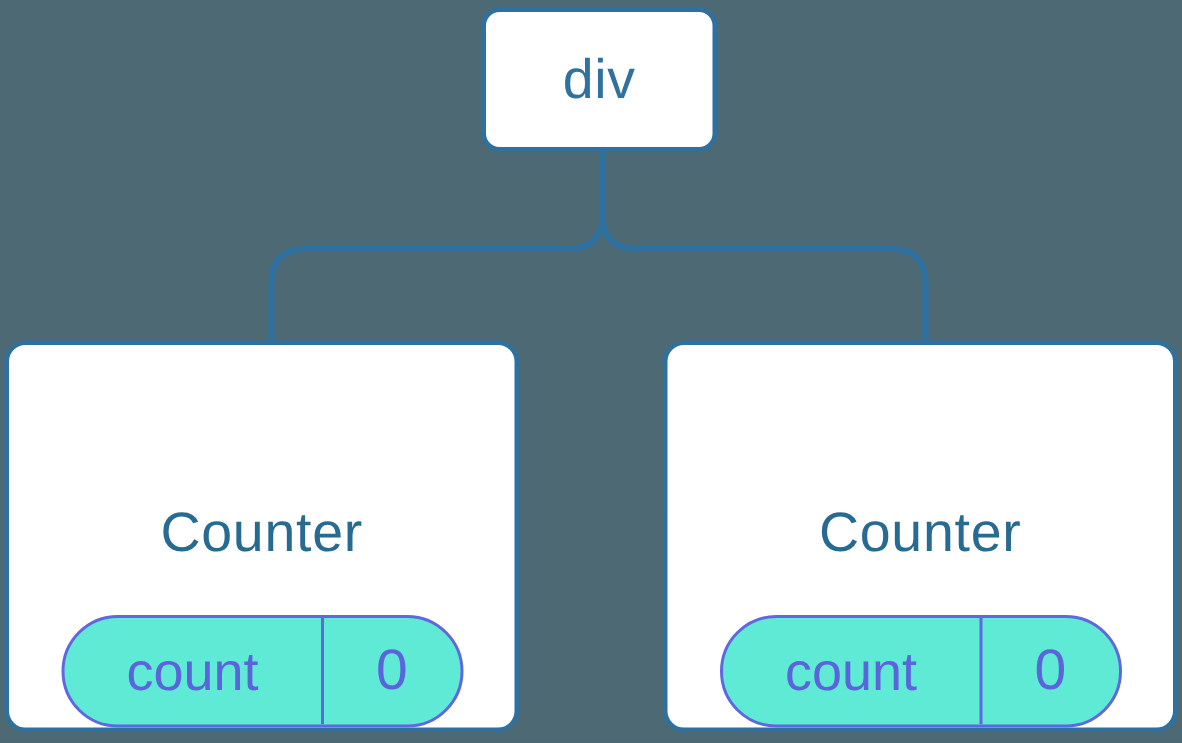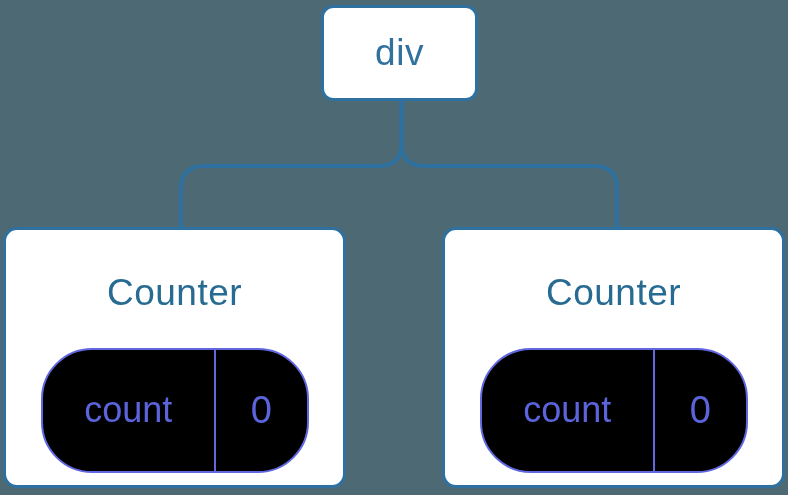--- a/index.html
+++ b/index.html
@@ -52,41 +52,42 @@
     width: 343px;
     height: 261px;
     background: #ffffff;
     border: 3px solid #2e71a0;
     border-radius: 14px;
     box-sizing: border-box;
     display: flex;
     flex-direction: column;
     align-items: center;
     padding-top: 42px;
+    justify-content: flex-end;
   }
   .counter-card.left  { left: 3px; }
   .counter-card.right { left: 442px; }
   .component-title {
     color: #276b92;
     font-size: 37px;
     font-weight: 500;
     line-height: 1.15;
     letter-spacing: 0.5px;
   }
   .state-pill {
     margin-top: 33px;
     width: 268px;
-    height: 125px;
+    height: 75px;
     border: 2px solid #6167df;
     border-radius: 51px;
     box-sizing: border-box;
     display: flex;
     align-items: stretch;
     overflow: hidden;
-    background: #000000;
+    background: #5eead4;
   }
   .state-key-cell {
     flex: 0 0 65%;
     display: flex;
     align-items: center;
     justify-content: center;
     border-right: 2px solid #6167df;
     color: #5c64dc;
     font-size: 36px;
     font-weight: 400;

